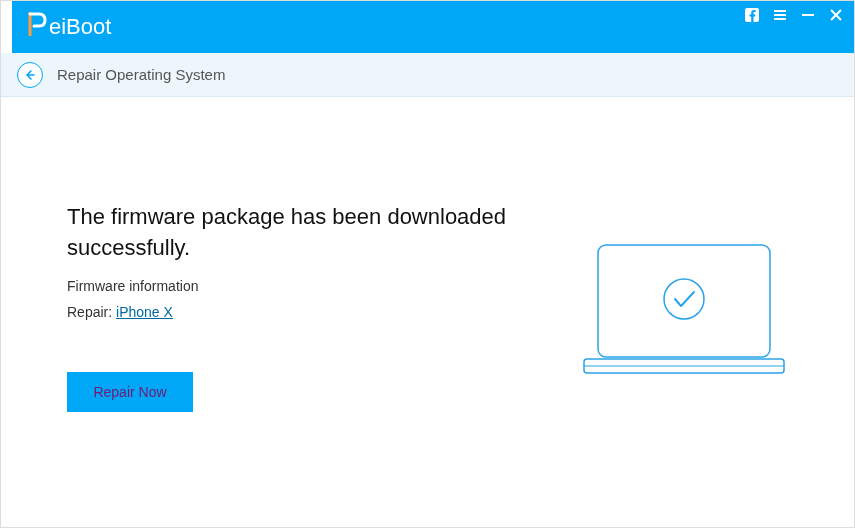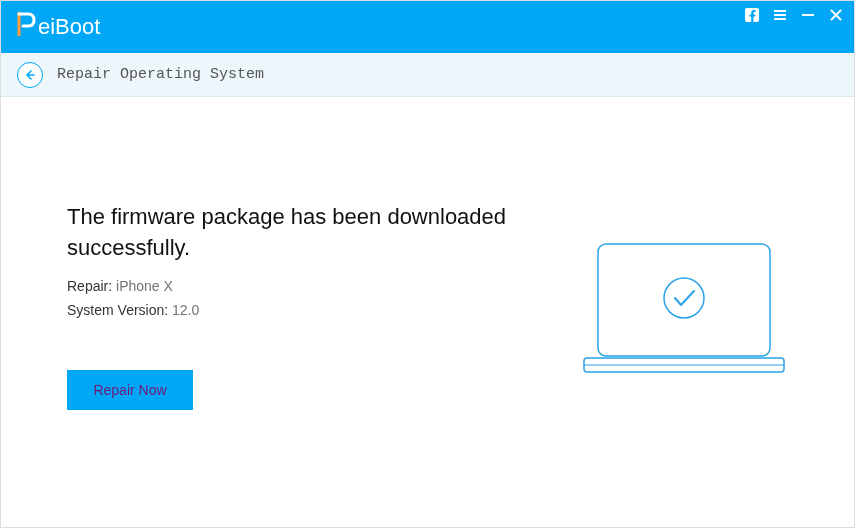--- a/index.html
+++ b/index.html
@@ -11,20 +11,21 @@
   overflow: hidden;
   border: 1px solid #ddd;
 }
 .titlebar {
   background: #00a7f7;
   height: 52px;
   display: flex;
   align-items: center;
   padding: 0 14px;
   position: relative;
+  margin-left: 11px;
 }
 .logo {
   color: #fff;
   font-size: 22px;
   font-weight: 400;
   display: flex;
   align-items: center;
   gap: 2px;
 }
 .logo-mark {
@@ -49,21 +50,20 @@
   height: 16px;
 }
 .breadcrumb-bar {
   background: #ecf6fb;
   border-bottom: 1px solid #d9eaf3;
   height: 44px;
   display: flex;
   align-items: center;
   padding: 0 16px;
   gap: 14px;
-  font-family: Liberation Mono, monospace;
 }
 .back-btn {
   width: 26px;
   height: 26px;
   border-radius: 50%;
   border: 1px solid #00a7f7;
   display: flex;
   align-items: center;
   justify-content: center;
   cursor: pointer;
@@ -92,21 +92,22 @@
   font-size: 14px;
   color: #333;
   margin-bottom: 10px;
 }
 .info-row {
   font-size: 14px;
   color: #333;
   margin-bottom: 8px;
 }
 .info-row .link {
-  color: #737373;
+  color: #0369a1;
+  text-decoration: underline;
 }
 .repair-btn {
   margin-top: 44px;
   background: #00a7f7;
   color: #701a75;
   border: none;
   padding: 12px 26px;
   font-size: 14px;
   cursor: pointer;
   min-width: 126px;
@@ -169,28 +170,25 @@
     <svg width="12" height="12" viewBox="0 0 12 12">
       <path d="M 7 2 L 3 6 L 7 10 M 3 6 L 10 6" stroke="#00a7f7" stroke-width="1.6" fill="none" stroke-linecap="round" stroke-linejoin="round"></path>
     </svg>
   </div>
   <div class="breadcrumb-title">Repair Operating System</div>
 </div>
 
 <div class="content">
   <div class="left">
     <h1 class="heading">The firmware package has been downloaded successfully.</h1>
+    <div class="subheading">Firmware information</div>
     <div class="info-row">
       <span>Repair:</span>
       <span class="link">iPhone X</span>
     </div>
-    <div class="info-row">
-      <span>System Version:</span>
-      <span class="link">12.0</span>
-    </div>
     <button class="repair-btn">Repair Now</button>
   </div>
   <div class="right">
     <svg class="illustration" viewBox="0 0 220 150">
 
       <rect x="24" y="8" width="172" height="112" rx="8" fill="none" stroke="#2aa3e8" stroke-width="1.5"></rect>
 
       <rect x="10" y="122" width="200" height="14" rx="3" fill="none" stroke="#2aa3e8" stroke-width="1.5"></rect>
       <line x1="10" y1="129" x2="210" y2="129" stroke="#2aa3e8" stroke-width="1"></line>
 

